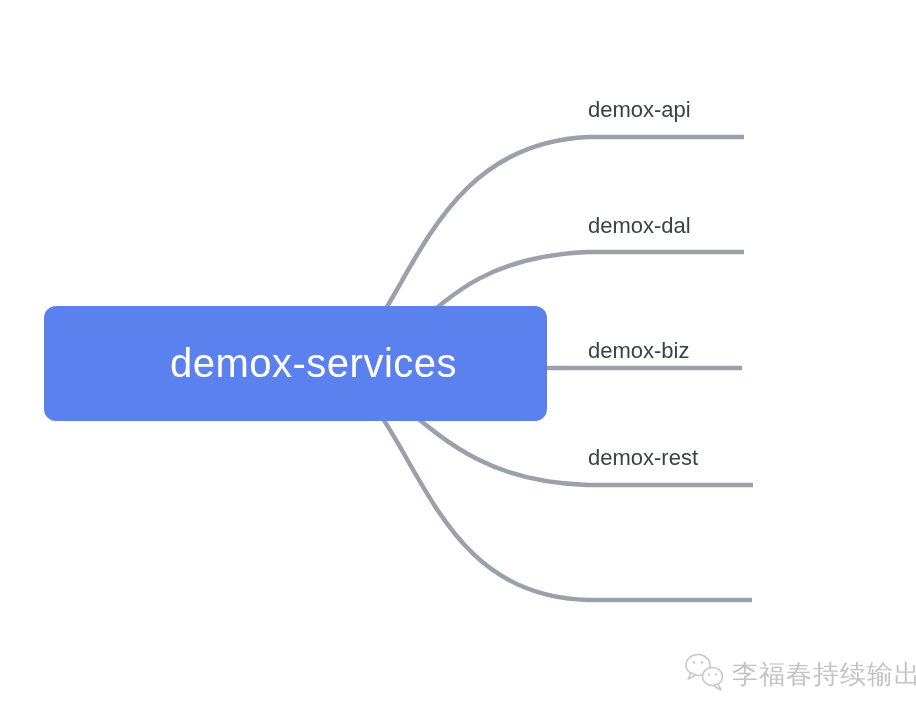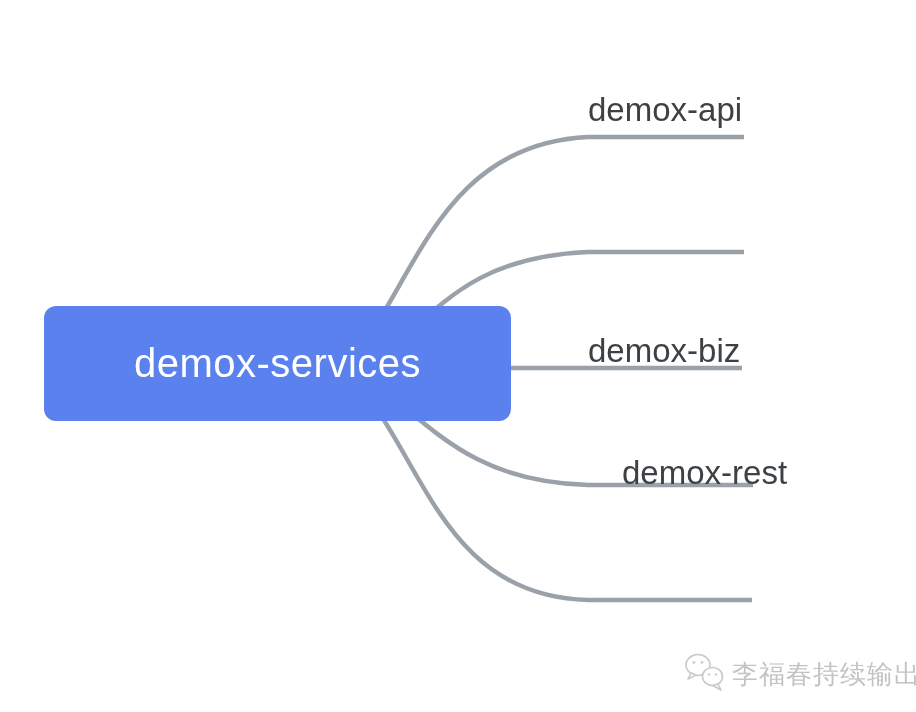--- a/index.html
+++ b/index.html
@@ -33,44 +33,45 @@
     left: 44px;
     top: 306px;
     width: 467px;
     height: 115px;
     background: #5b81ee;
     border-radius: 12px;
     display: flex;
     align-items: center;
     justify-content: center;
     cursor: pointer;
+    padding-left: 36px;
   }
   .root-node span {
     color: #ffffff;
     font-size: 40px;
     font-weight: 500;
     letter-spacing: 0.5px;
     white-space: nowrap;
   }
   .branch-label {
     position: absolute;
     left: 588px;
     height: 30px;
     line-height: 30px;
-    font-size: 33px;
+    font-size: 22px;
     font-weight: 400;
     color: #3e4144;
     white-space: nowrap;
     cursor: pointer;
     text-align: right;
   }
   .branch-label.api  { top: 95px; }
   .branch-label.dal  { top: 211px; }
   .branch-label.biz  { top: 336px; }
-  .branch-label.rest { top: 458px; margin-left: 34px; }
+  .branch-label.rest { top: 443px; }
   .branch-label.soa  { top: 559px; }
   .watermark {
     position: absolute;
     left: 684px;
     top: 650px;
     display: flex;
     align-items: center;
     gap: 6px;
   }
   .watermark .wm-text {
@@ -97,20 +98,21 @@
     <path d="M 470 368 L 742 368"></path>
     <path d="M 330 350 C 425 412 455 481 588 485 L 753 485"></path>
     <path d="M 330 360 C 420 420 425 596 588 600 L 752 600"></path>
   </svg>
 
   <div class="root-node">
     <span>demox-services</span>
   </div>
 
   <div class="branch-label api">demox-api</div>
+  <div class="branch-label dal">demox-dal</div>
   <div class="branch-label biz">demox-biz</div>
   <div class="branch-label rest">demox-rest</div>
 
   <div class="watermark">
     <svg class="wm-icon" viewBox="0 0 42 48" xmlns="http://www.w3.org/2000/svg">
 
       <g fill="#ffffff" stroke="#c9c9c9" stroke-width="1.6">
         <ellipse cx="14" cy="15" rx="12" ry="10.5"></ellipse>
         <path d="M 7 23 L 4 29 L 12 25 Z" stroke-linejoin="round"></path>
       </g>

